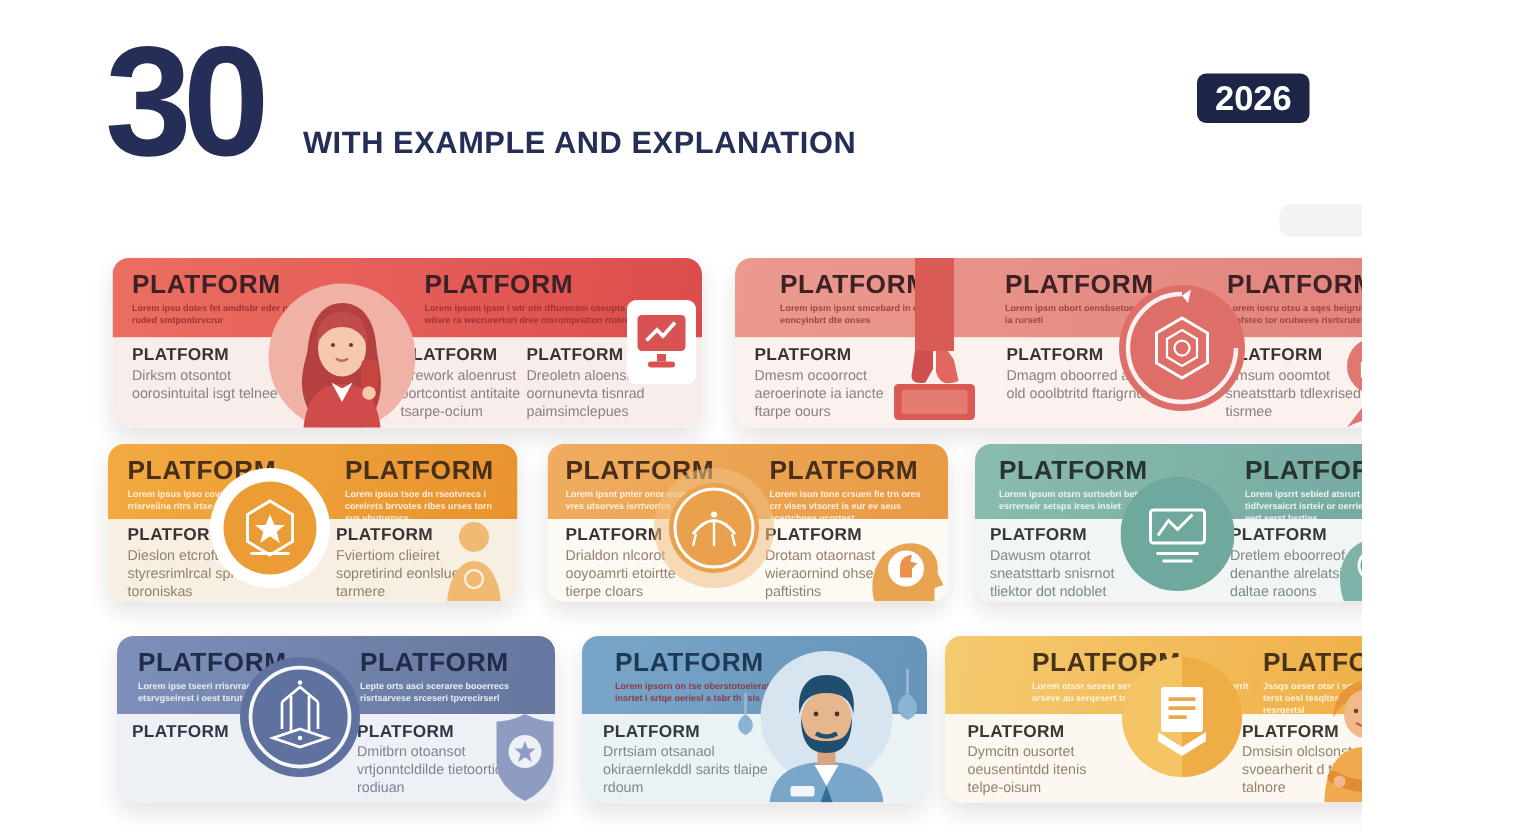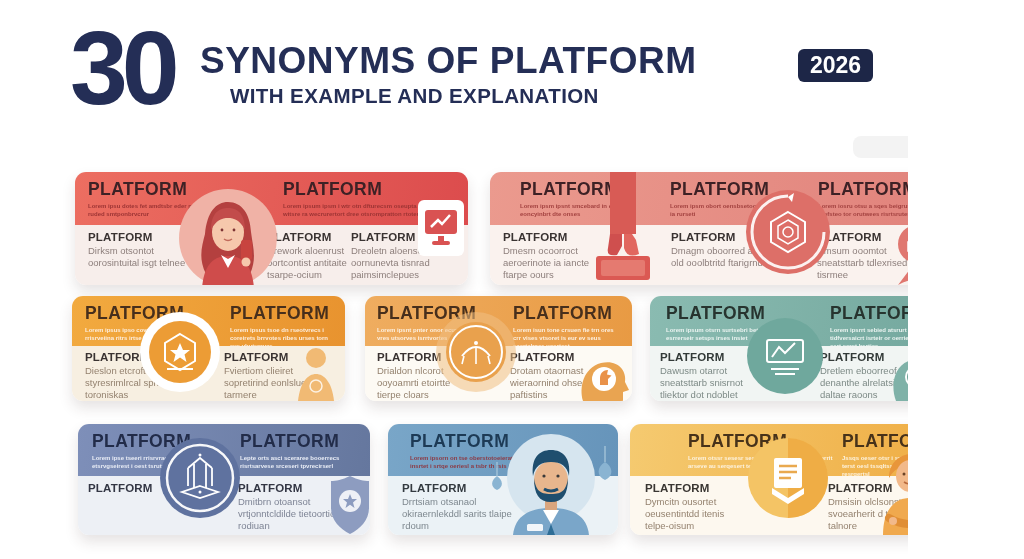--- a/index.html
+++ b/index.html
@@ -4,21 +4,21 @@
 <style>
   html,body{margin:0;padding:0;background:#fff;}
   #canvas{position:relative;width:908px;height:559px;background:#ffffff;overflow:hidden;
           font-family:"Liberation Sans", sans-serif;}
   
   .big-num{position:absolute;left:70px;top:26px;font-size:104px;line-height:.82;font-weight:800;
            letter-spacing:-6px;color:#242e56;}
   .main-title{position:absolute;left:200px;top:40px;font-size:37px;font-weight:800;
               letter-spacing:.5px;color:#242e56;white-space:nowrap;}
   .sub-title{position:absolute;left:202px;top:84px;font-size:20.5px;font-weight:800;
-             letter-spacing:.4px;color:#242e56;white-space:nowrap;margin-left:28px;}
+             letter-spacing:.4px;color:#242e56;white-space:nowrap;}
   .year-badge{position:absolute;left:798px;top:49px;background:#1d2647;color:#fff;
               font-size:23px;font-weight:800;padding:3px 12px;border-radius:6px;}
   .corner-decor{position:absolute;left:853px;top:136px;width:72px;height:22px;background:#ededed;
                 border-radius:8px;opacity:.65;}
   
   .card{position:absolute;border-radius:11px;overflow:hidden;
         box-shadow:0 7px 14px rgba(60,40,40,.13);}
   .chead{position:relative;width:100%;background:linear-gradient(100deg,var(--hfrom),var(--hto));}
   .cbody{position:relative;width:100%;background:var(--bodybg);}
   .hcol{position:absolute;top:7px;}
@@ -28,21 +28,20 @@
   .btitle{font-size:11.5px;font-weight:800;letter-spacing:.2px;color:var(--btcol);}
   .btext{font-size:9.5px;line-height:1.24;margin-top:2px;color:var(--bxcol);}
   .deco{position:absolute;}
 </style>
 </head>
 <body>
 
 <div id="canvas">
 
   <div class="big-num">30</div>
-  <div class="main-title">SYNONYMS OF PLATFORM</div>
   <div class="sub-title">WITH EXAMPLE AND EXPLANATION</div>
   <div class="year-badge" style="background: rgb(29, 38, 71);">2026</div>
   <div class="corner-decor"></div>
 
   <div class="card" style="left: 75px; top: 172px; width: 393px; height: 113px; --hfrom: #ec6e61; --hto: #dc4c4d; --bodybg: #f7eeeb; --tcol: #3d2125; --scol: #9c3434; --btcol: #3a3332; --bxcol: #8d7f7c;">
     <div class="chead" style="height:53px">
       <div class="hcol" style="left:13px;width:155px">
         <div class="htitle">PLATFORM</div>
         <div class="hsub">Lorem ipsu dotes fet amdtsbr eder puterong devoti-ruded smtponbrvcrur</div>
       </div>

